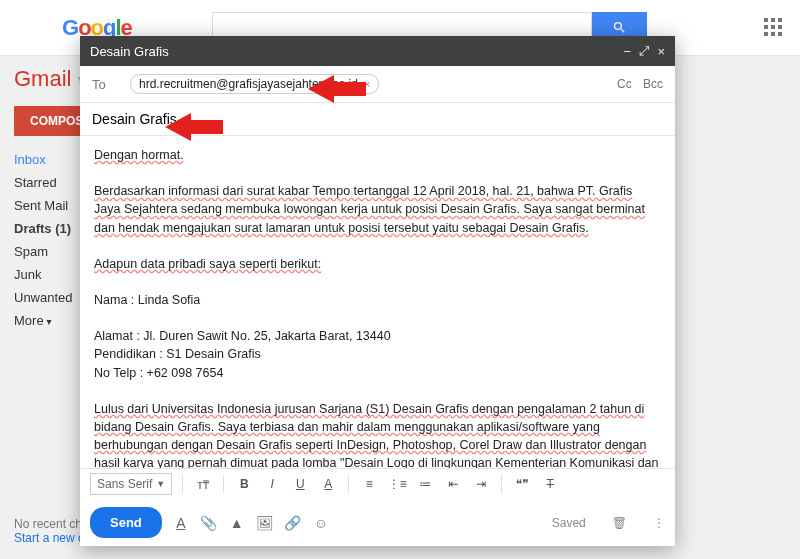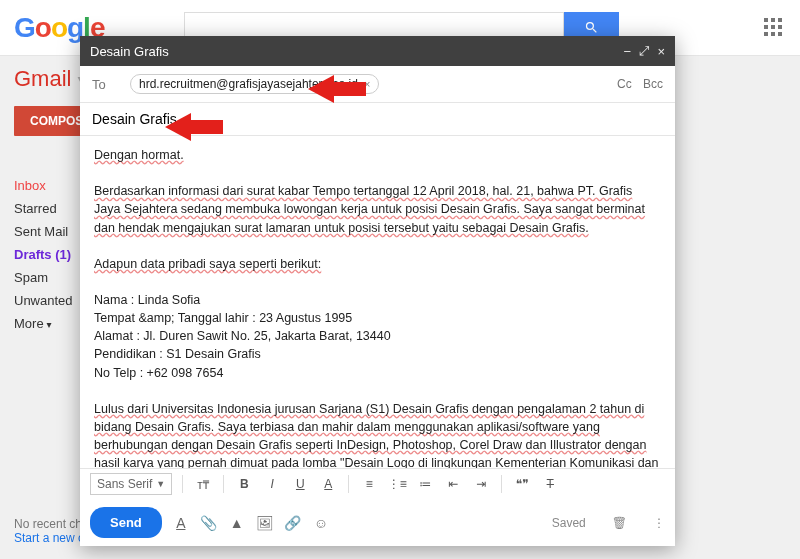--- a/index.html
+++ b/index.html
@@ -1,38 +1,38 @@
 <!DOCTYPE html>
 <html><head>
 <meta charset="utf-8">
 <style>
   * { box-sizing: border-box; margin:0; padding:0; }
   body { font-family: Arial, sans-serif; font-size: 13px; color:#222; background:#fff; width:800px; height:559px; overflow:hidden; position:relative;}
   .topbar { height:56px; border-bottom:1px solid #e5e5e5; display:flex; align-items:center; padding:0 14px; }
-  .logo { font-size:28px; font-weight:bold; letter-spacing:-1px; }
+  .logo { font-size:22px; font-weight:bold; letter-spacing:-1px;margin-left:48px; }
   .logo span:nth-child(1){color:#4285F4;}
   .logo span:nth-child(2){color:#EA4335;}
   .logo span:nth-child(3){color:#FBBC05;}
   .logo span:nth-child(4){color:#4285F4;}
   .logo span:nth-child(5){color:#34A853;}
   .logo span:nth-child(6){color:#EA4335;}
   .search-wrap { margin-left:80px; display:flex; align-items:center;}
   .search-input { width:380px; height:32px; border:1px solid #ddd; background:#fff; padding:0 8px;}
   .search-btn { width:55px; height:32px; background:#4285F4; border:none; display:flex; align-items:center; justify-content:center;}
   .search-btn svg{fill:#fff;}
   .apps-icon { position:absolute; right:18px; top:18px; width:18px; height:18px; display:grid; grid-template-columns:repeat(3,4px); grid-template-rows:repeat(3,4px); gap:3px;}
   .apps-icon div{background:#757575;}
   .sidebar { position:absolute; left:0; top:56px; width:130px; padding:10px 0 0 14px;}
   .gmail-brand { font-size:22px; color:#d93025; margin-bottom:14px; display:flex; align-items:center; gap:6px;text-align:right;}
   .gmail-brand .dash{color:#b0b0b0; font-size:14px;}
   .compose { background:#d14836; color:#fff; font-weight:bold; font-size:12px; padding:8px 16px; border:none; border-radius:1px; margin-bottom:12px; cursor:pointer;}
   .nav { list-style:none; }
   .nav li { padding:4px 0; font-size:13px; color:#333; cursor:pointer;}
-  .nav li.inbox { color:#ef4444;margin-top:26px; }
-  .nav li.drafts { color:#6d28d9; font-weight:bold;}
+  .nav li.inbox { color:#3b82f6; }
+  .nav li.drafts { color:#404040; font-weight:bold;}
   .nav li.more::after{content:" ▾"; font-size:10px;}
   .chatfoot { position:absolute; left:14px; bottom:14px; font-size:12px; color:#777;}
   .chatfoot a{color:#1a73e8; text-decoration:none;}
   
   .dim { position:absolute; left:0; right:0; top:56px; bottom:0; background:rgba(0,0,0,0.06); }
 
   
   .modal { position:absolute; left:80px; top:36px; width:595px; height:510px; background:#fff; box-shadow:0 4px 20px rgba(0,0,0,.35); display:flex; flex-direction:column; }
   .modal-head { background:#404040; color:#fff; font-size:13px; padding:7px 10px; display:flex; align-items:center; }
   .modal-head .title{flex:1;}
@@ -92,20 +92,21 @@
       <span>Gmail</span> 
       <span class="dash">▾</span>
     </div>
   <button class="compose">COMPOSE</button>
   <ul class="nav">
     <li class="inbox">Inbox</li>
     <li>Starred</li>
     <li>Sent Mail</li>
     <li class="drafts">Drafts (1)</li>
     <li>Spam</li>
+    <li>Junk</li>
     <li>Unwanted</li>
     <li class="more">More</li>
   </ul>
 </div>
 
 <div class="chatfoot">
   <span>No recent chat</span><br>
   <a href="#">Start a new one</a>
 </div>
 
@@ -131,21 +132,21 @@
 
   <div class="row subject-row">
     <input value="Desain Grafis" style="">
   </div>
 
   <div class="body">
     <span class="u">Dengan hormat.</span><br><br>
     <span class="u">Berdasarkan informasi dari surat kabar Tempo tertanggal 12 April 2018, hal. 21, bahwa PT. Grafis Jaya Sejahtera sedang membuka lowongan kerja untuk posisi Desain Grafis. Saya sangat berminat dan hendak mengajukan surat lamaran untuk posisi tersebut yaitu sebagai Desain Grafis.</span><br><br>
     <span class="u">Adapun data pribadi saya seperti berikut:</span><br><br>
     <span>Nama : Linda Sofia</span><br>
-    <span>Tempat &amp;amp; Tanggal lahir : 23 Agustus 1995</span><br>
+    <br>
     <span>Alamat : Jl. Duren Sawit No. 25, Jakarta Barat, 13440</span><br>
     <span>Pendidikan : S1 Desain Grafis</span><br>
     <span>No Telp : +62 098 7654</span><br><br>
     <span class="u">Lulus dari Universitas Indonesia jurusan Sarjana (S1) Desain Grafis dengan pengalaman 2 tahun di bidang Desain Grafis. Saya terbiasa dan mahir dalam menggunakan aplikasi/software yang berhubungan dengan Desain Grafis seperti InDesign, Photoshop, Corel Draw dan Illustrator dengan hasil karya yang pernah dimuat pada lomba "Desain Logo di lingkungan Kementerian Komunikasi dan Informatika, 21 Juli 2017".</span><br><br>
     <br><br>
     <br>
     <br>
     <br>
   </div>
 

